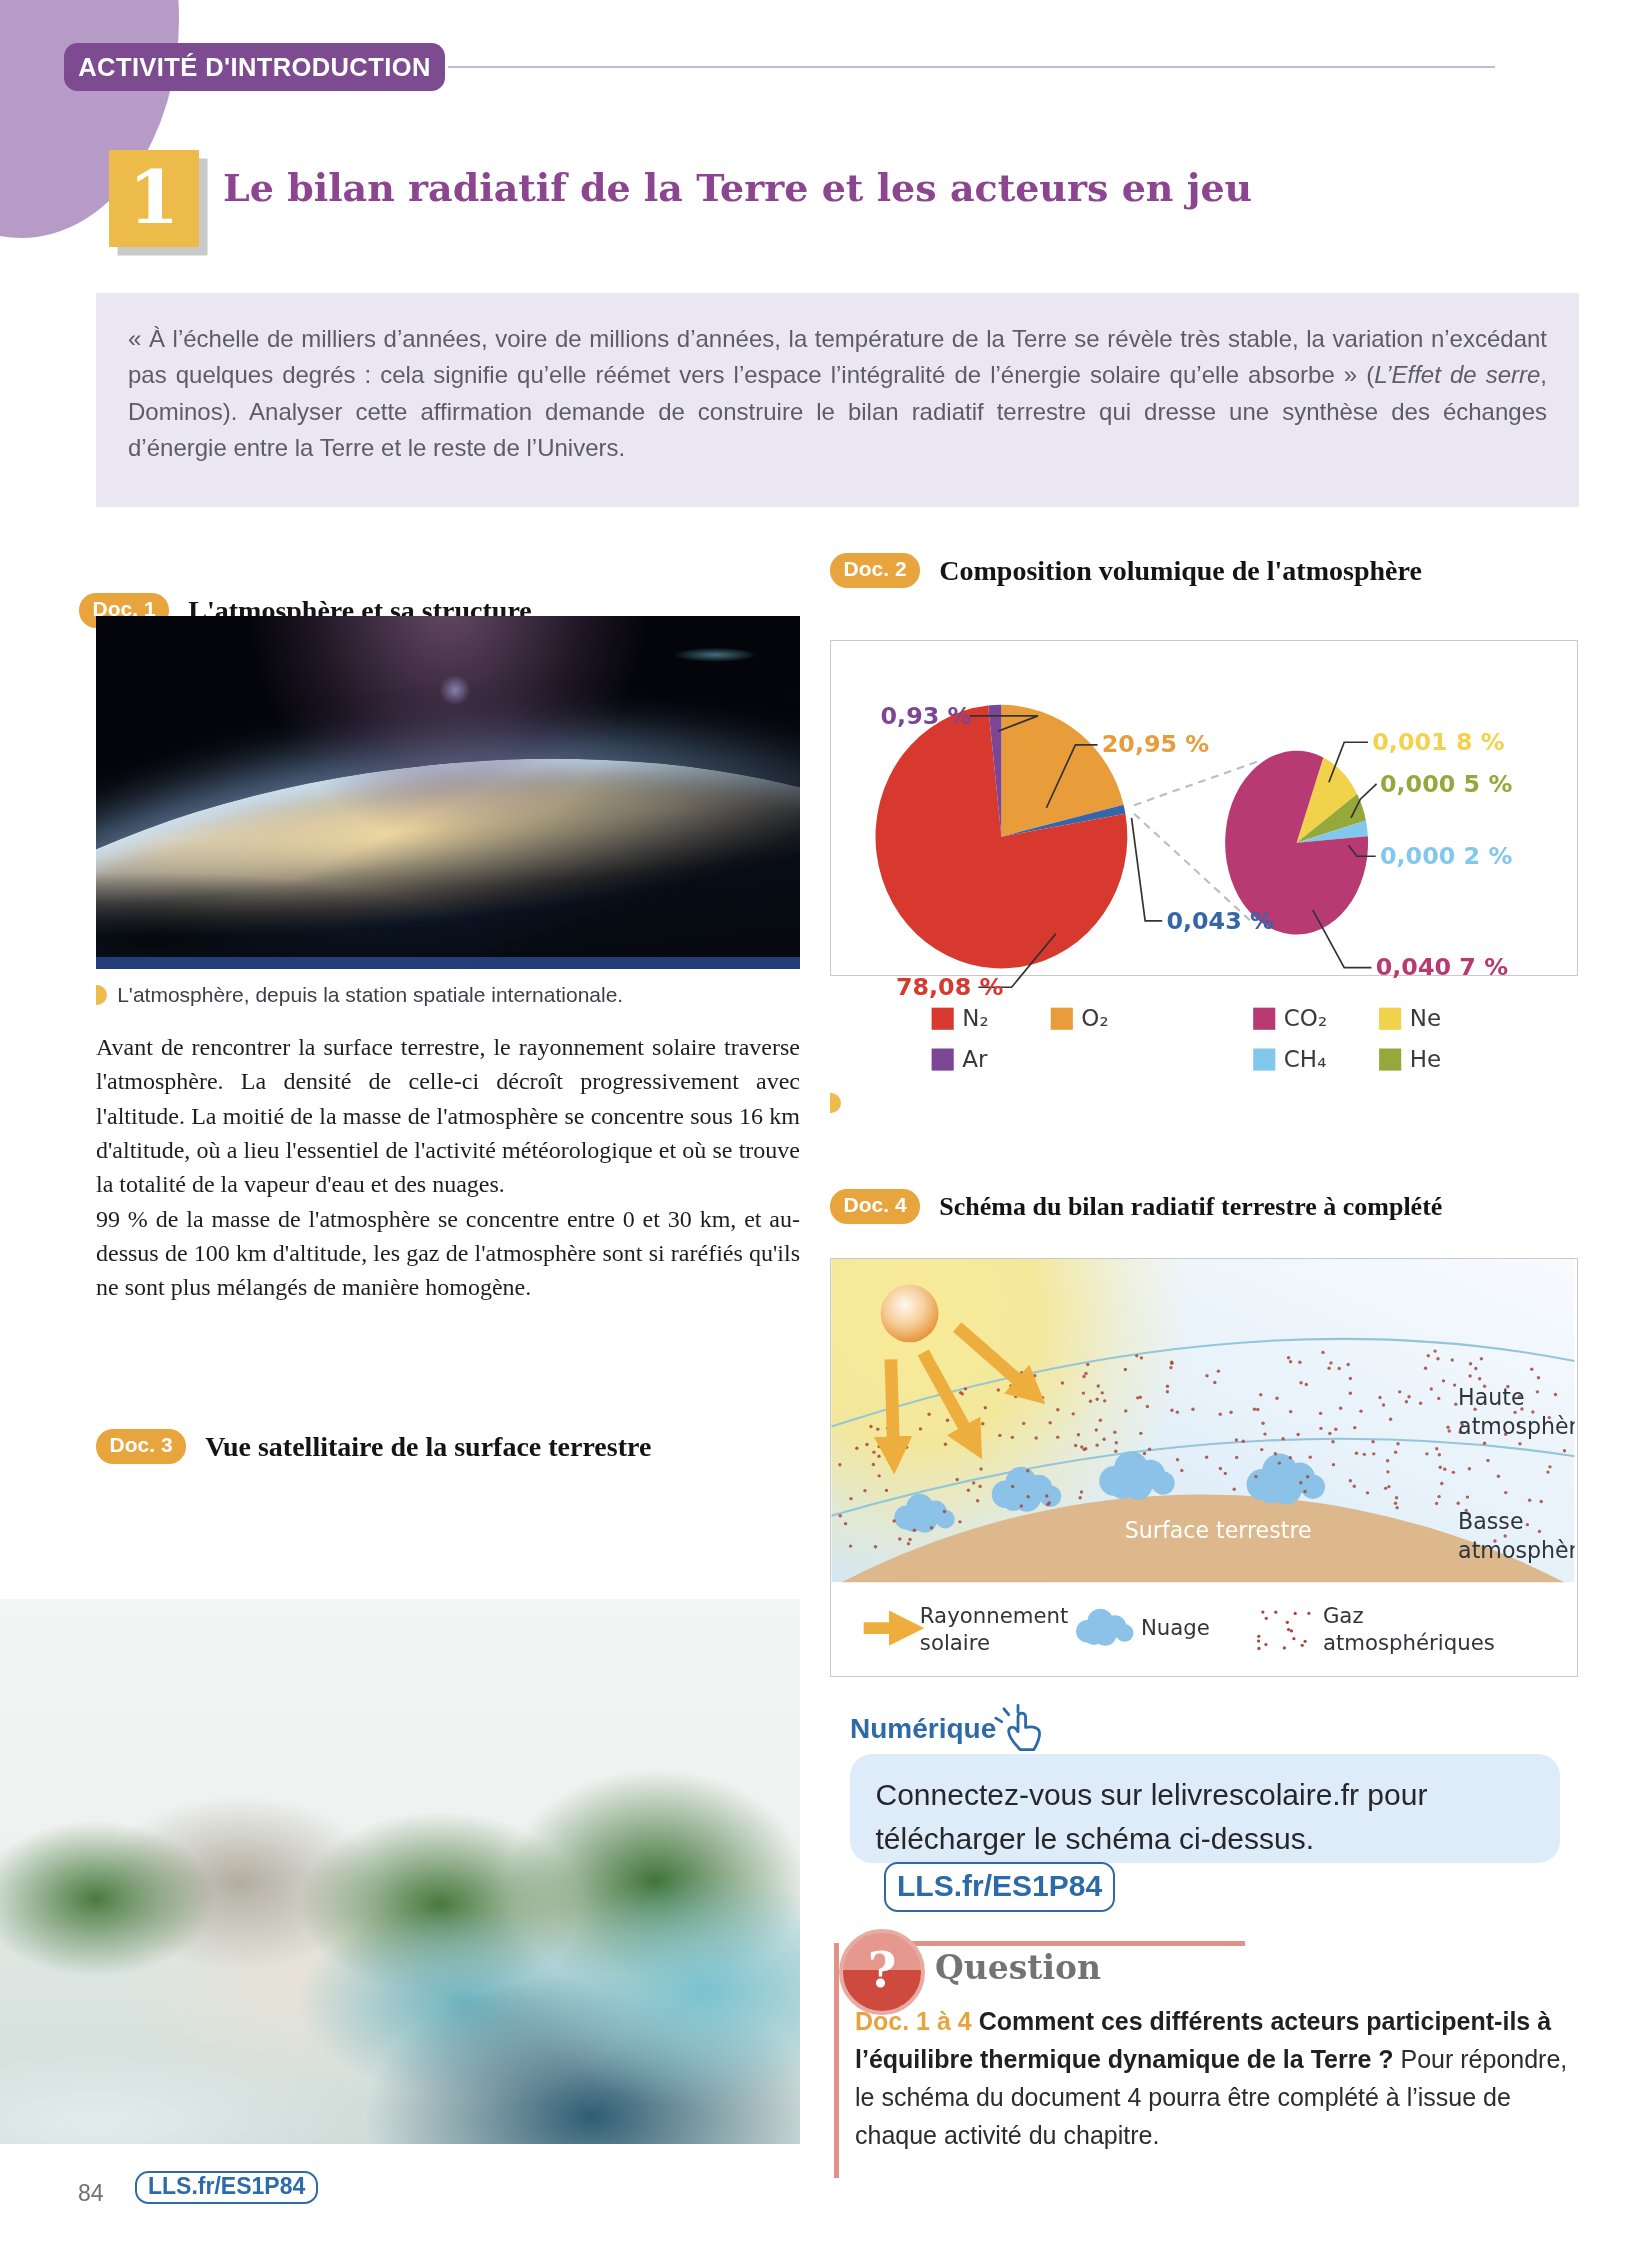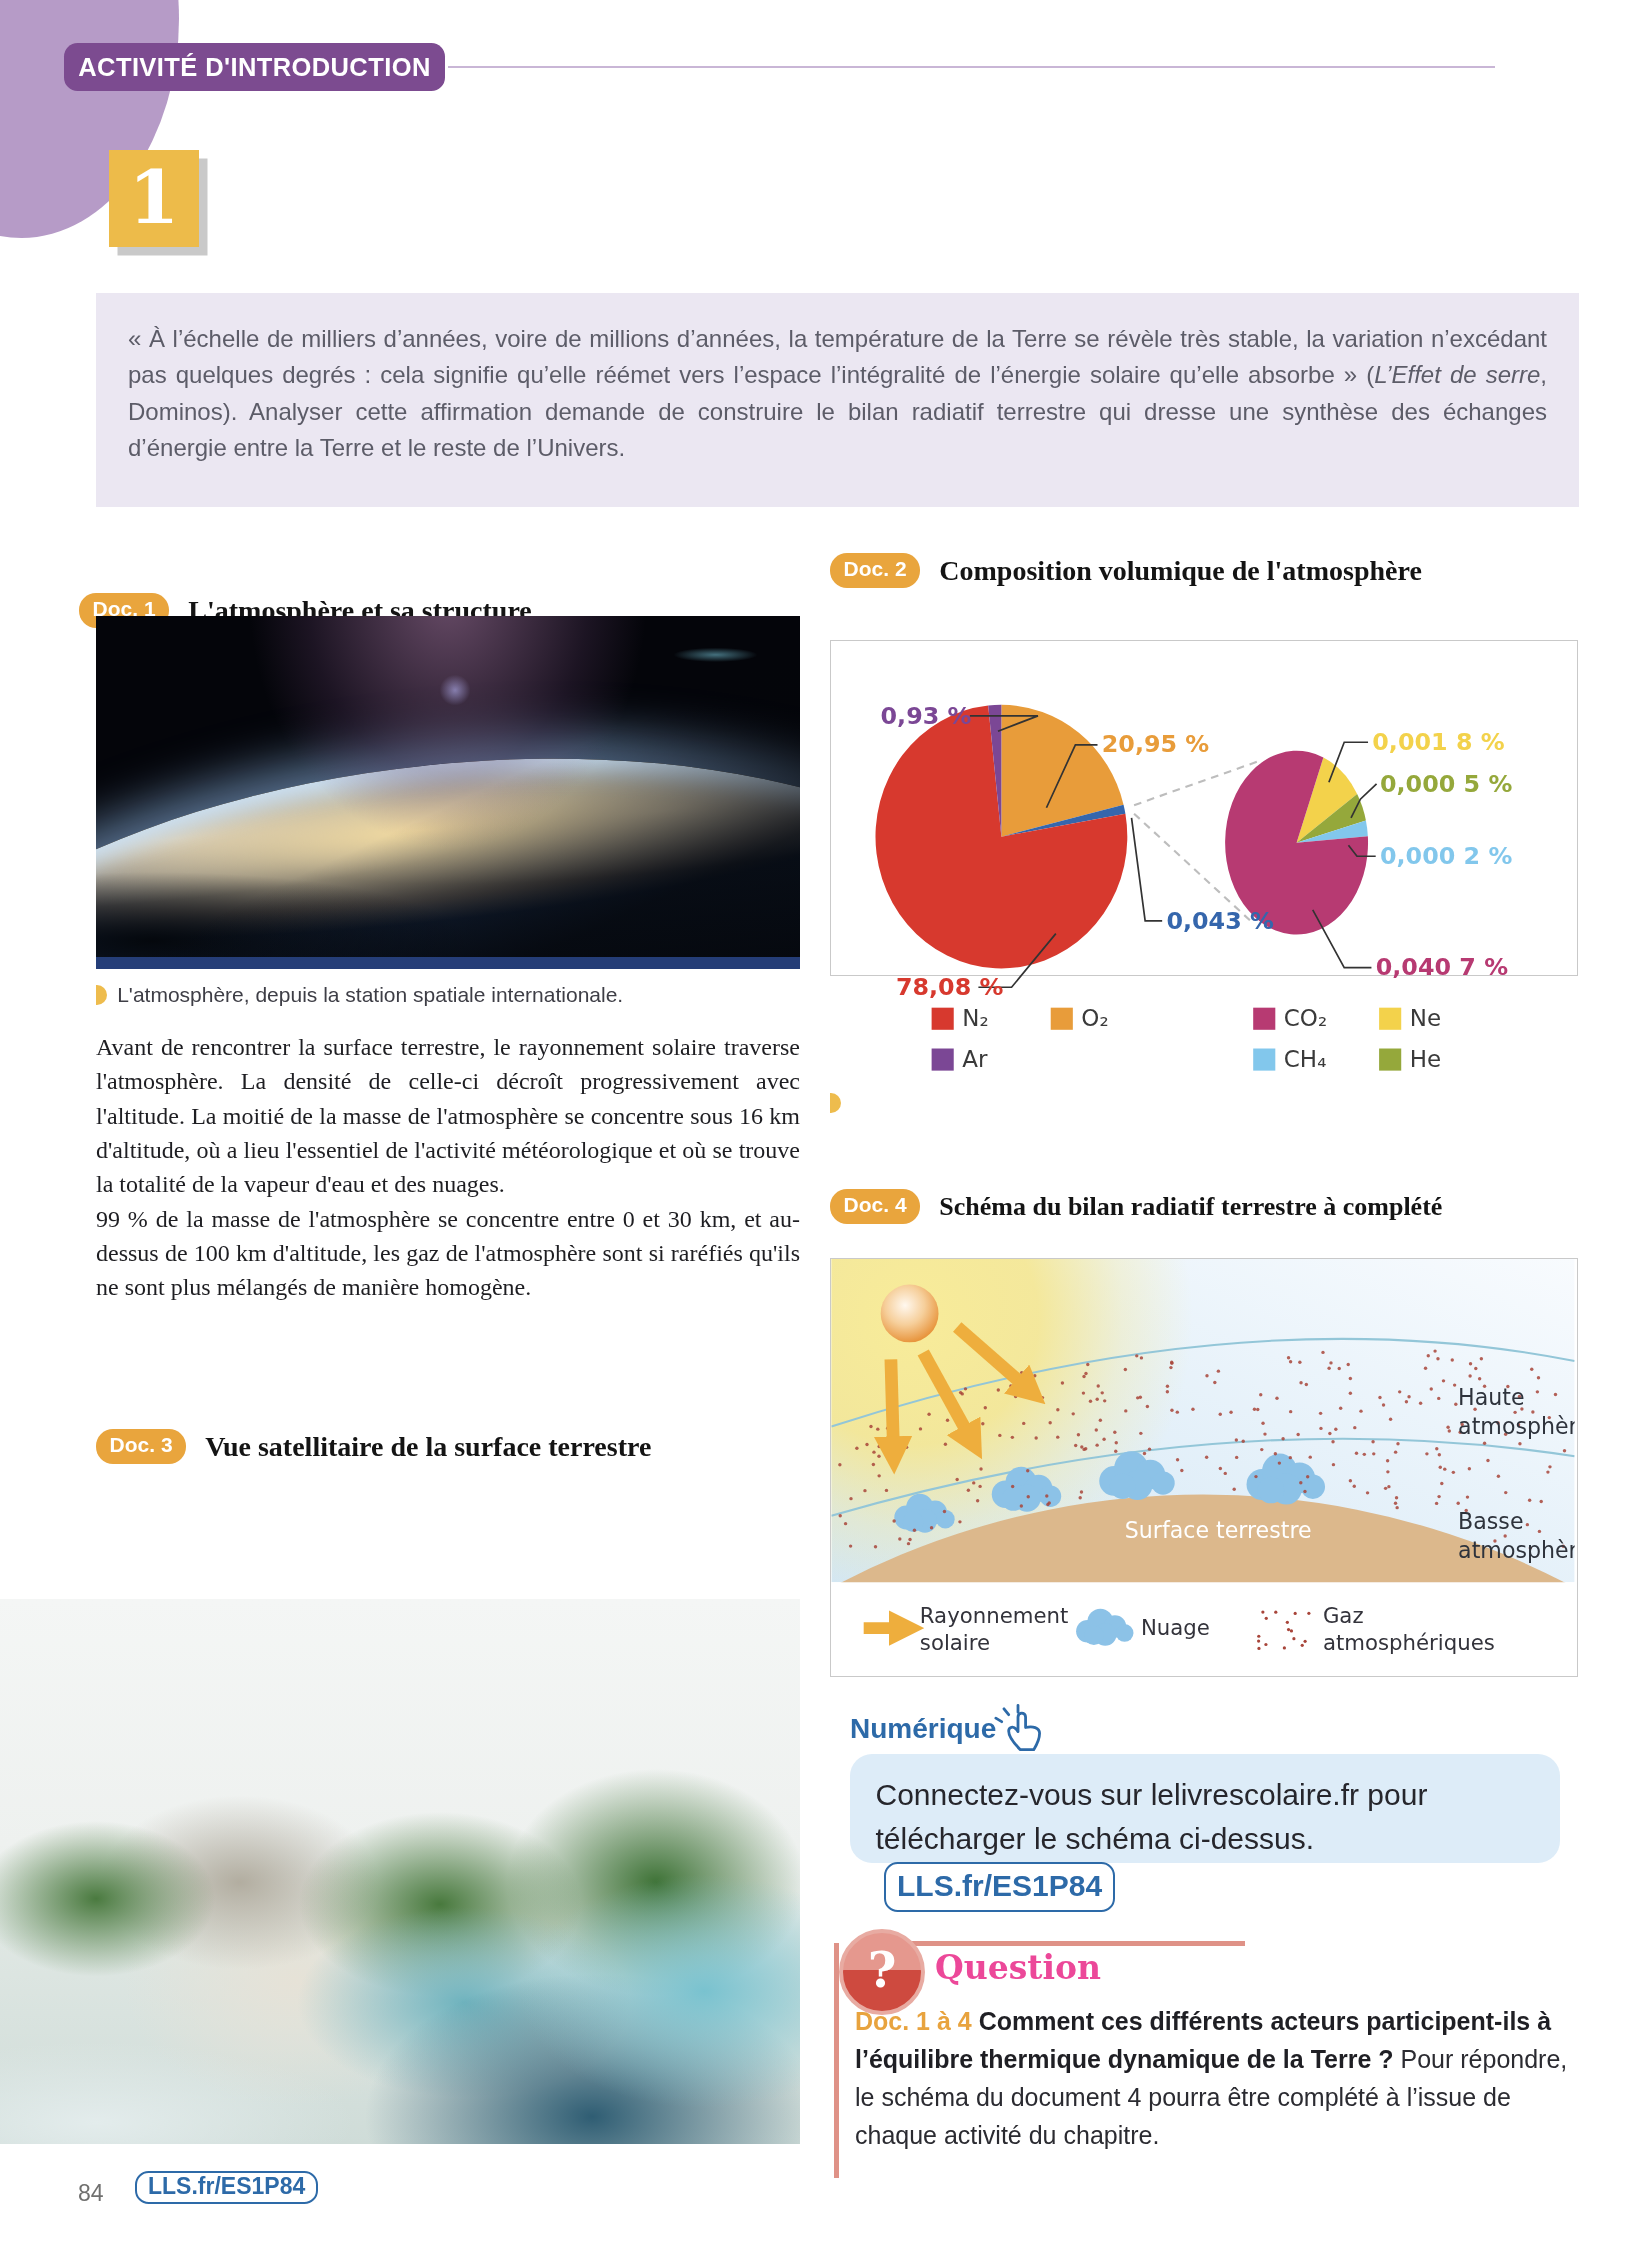--- a/index.html
+++ b/index.html
@@ -70,40 +70,41 @@
             box-sizing:border-box;padding:19px 25.5px;font-size:30px;color:#26262c;line-height:1.48;}
   .pill{display:inline-block;border:2.6px solid #2d6aa8;border-radius:13.6px;color:#2d6aa8;font-weight:bold;
         padding:0 11px 1.7px;white-space:nowrap;}
   
   .q-hline{position:absolute;left:911px;top:1941px;width:334px;height:5.1px;background:#df9287;}
   .q-vline{position:absolute;left:834px;top:1943px;width:5.1px;height:235px;background:#df9287;}
   .q-circle{position:absolute;left:839px;top:1929px;width:78px;height:78px;border-radius:50%;
             background:linear-gradient(180deg,#e5988e 0%,#e5988e 47%,#ce4a3f 47%);
             border:4.3px solid #e8aba2;color:#fff;font-family:"DejaVu Serif",serif;font-weight:bold;
             font-size:49px;text-align:center;line-height:75px;}
-  .q-title{position:absolute;left:935px;top:1948px;color:#ec4899;font-family:"DejaVu Serif",serif;
+  .q-title{position:absolute;left:935px;top:1948px;color:#737373;font-family:"DejaVu Serif",serif;
            font-weight:bold;font-size:33px;}
   .q-text{position:absolute;left:855px;top:2002px;width:720px;font-size:25px;line-height:1.52;color:#2b2b31;}
   .q-docref{color:#e8a33e;font-weight:bold;}
   .q-bold{font-weight:bold;color:#1f1f24;}
   
   .pg-num{position:absolute;left:78px;top:2180px;font-size:23px;color:#70706f;}
   .pg-pill{position:absolute;left:135px;top:2171px;font-size:23px;}
   svg text{font-family:"DejaVu Sans",sans-serif;}
 </style>
 </head>
 <body>
 
 <div class="page">
 
   <div class="blob"></div>
   <div class="banner"><span>ACTIVITÉ D'INTRODUCTION</span></div>
   <div class="banner-line"></div>
 
   <div class="num-box"><span>1</span></div>
+  <div class="page-title">Le bilan radiatif de la Terre et les acteurs en jeu</div>
 
   <div class="quote"><span>« À l’échelle de milliers d’années, voire de millions d’années, la température de la Terre se révèle très stable, la variation n’excédant pas quelques degrés : cela signifie qu’elle réémet vers l’espace l’intégralité de l’énergie solaire qu’elle absorbe » (</span><i>L’Effet de serre</i><span>, Dominos). Analyser cette affirmation demande de construire le bilan radiatif terrestre qui dresse une synthèse des échanges d’énergie entre la Terre et le reste de l’Univers.</span></div>
 
   <div class="doc-row" style="left:79px;top:553px;margin-top:40px;">
     <span class="doc-badge">Doc. 1</span>
     <span class="doc-head">L'atmosphère et sa structure</span>
   </div>
 
   <div class="earth">
     <div class="e-globe"></div>

